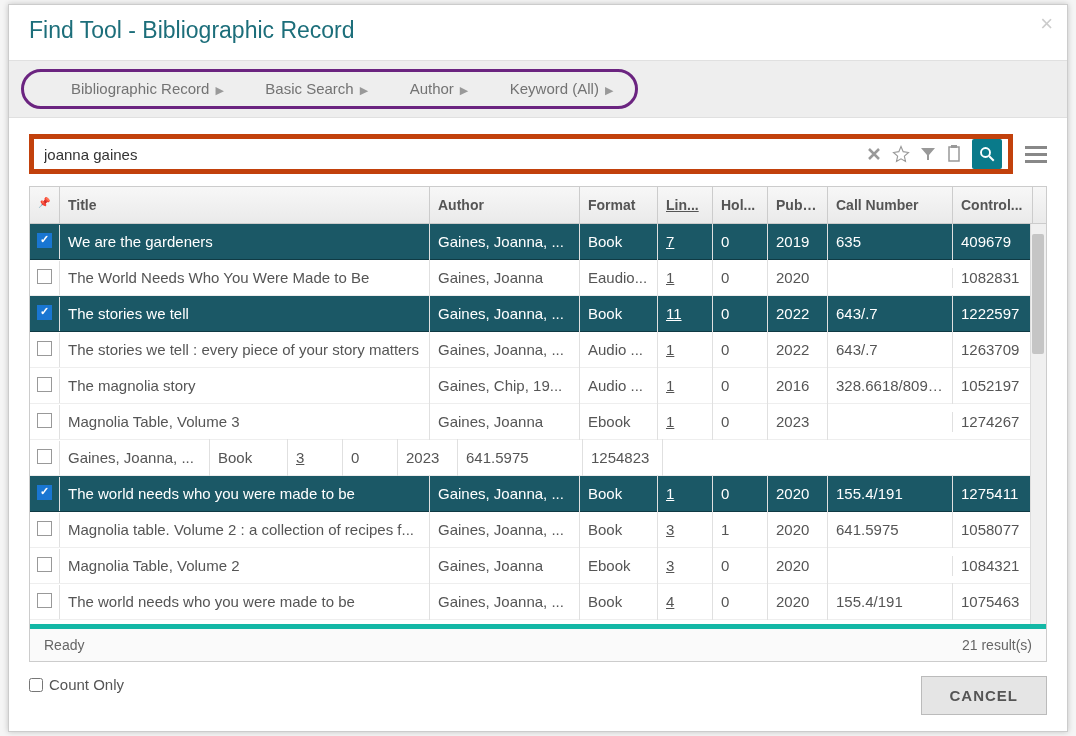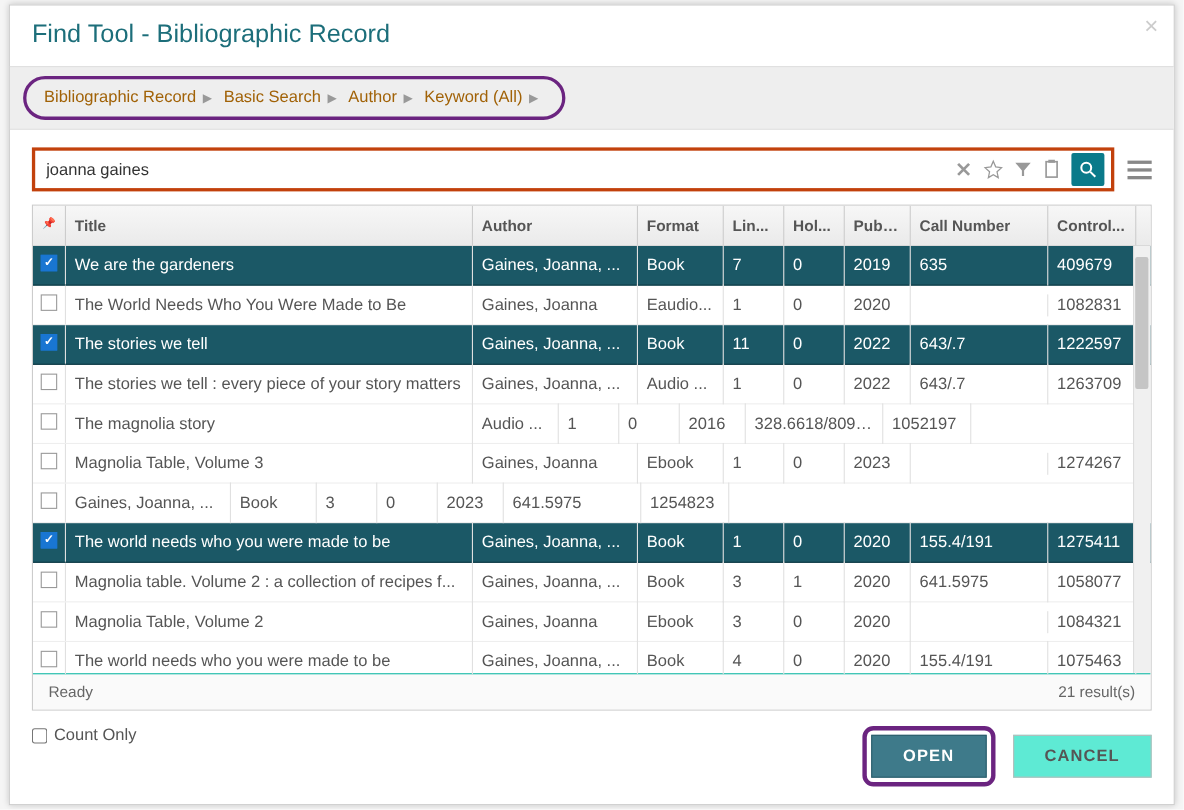--- a/index.html
+++ b/index.html
@@ -2,51 +2,51 @@
 <html><head>
 <meta charset="utf-8">
 <style>
 * { box-sizing: border-box; margin: 0; padding: 0; }
 body { font-family: Arial, Helvetica, sans-serif; background: #f5f5f5; width: 1076px; height: 736px; position: relative; }
 .dialog { width: 1060px; height: 728px; margin: 4px auto; background: #fff; border: 1px solid #ccc; box-shadow: 0 0 6px rgba(0,0,0,0.2); position: relative; display: flex; flex-direction: column; }
 .close-x { position: absolute; top: 6px; right: 14px; color: #ccc; font-size: 22px; cursor: pointer; }
 .title { color: #1c6e7a; font-size: 23px; font-weight: 400; padding: 12px 20px 16px; }
 .breadcrumb-bar { background: #eeeeee; border-top: 1px solid #e0e0e0; border-bottom: 1px solid #e0e0e0; padding: 8px 12px; }
 .breadcrumb-highlight { display: inline-block; border: 3px solid #6b2480; border-radius: 26px; padding: 8px 16px; }
-.crumb { color: #a16207; font-size: 15px; margin-right: 4px; cursor: pointer; }
+.crumb { color: #737373; font-size: 15px; margin-right: 4px; cursor: pointer; margin-left: 31px; }
 .chev { color: #999; font-size: 11px; margin: 0 6px 0 2px; }
 .search-row { display: flex; align-items: center; padding: 16px 20px 12px; gap: 12px; }
-.search-box { flex: 1; display: flex; align-items: center; border: 3px solid #c2410c; height: 40px; padding: 0 6px 0 10px; }
+.search-box { flex: 1; display: flex; align-items: center; border: 5px solid #c2410c; height: 40px; padding: 0 6px 0 10px; }
 .search-input { flex: 1; border: none; outline: none; font-size: 15px; color: #333; }
 .search-icons { display: flex; align-items: center; gap: 10px; }
 .ico { color: #999; cursor: pointer; display: inline-flex; align-items: center; justify-content: center; }
 .search-btn { background: #0a7a8a; width: 30px; height: 30px; display: inline-flex; align-items: center; justify-content: center; cursor: pointer; border-radius: 2px; }
 .search-btn svg { stroke: #fff; }
 .hamburger { display: flex; flex-direction: column; gap: 4px; cursor: pointer; }
 .hamburger span { width: 22px; height: 3px; background: #888; }
 .table-wrap { margin: 0 20px; border: 1px solid #ccc; flex: 1; display: flex; flex-direction: column; overflow: hidden; }
 .thead { display: flex; background: linear-gradient(#f7f7f7,#eaeaea); border-bottom: 1px solid #ccc; font-size: 14px; color: #555; font-weight: 600; }
 .th, .td { padding: 10px 8px; overflow: hidden; text-overflow: ellipsis; white-space: nowrap; border-right: 1px solid #e0e0e0; }
 .th { border-right: 1px solid #ccc; cursor: pointer; }
 .th:first-child { width: 30px; text-align: center; padding: 6px 4px; }
 .pin { font-size: 10px; color: #999; }
-.cw-title { width: 370px; } .cw-auth { width: 150px; } .cw-fmt { width: 78px; } .cw-lin { width: 55px; } .cw-hol { width: 55px; } .cw-pub { width: 60px; } .cw-call { width: 125px; } .cw-ctrl { width: 80px; }
+.cw-title { width: 370px; } .cw-auth { width: 150px; } .cw-fmt { width: 78px; } .cw-lin { width: 55px; text-decoration: underline; } .cw-hol { width: 55px; } .cw-pub { width: 60px; } .cw-call { width: 125px; } .cw-ctrl { width: 80px; }
 .tbody { flex: 1; overflow-y: auto; position: relative; }
 .tr { display: flex; border-bottom: 1px solid #eee; font-size: 15px; color: #555; height: 36px; align-items: center; }
 .tr.sel { background: #1b5866; color: #fff; border-bottom: 1px solid #0f3a44; }
 .tr .td:first-child { width: 30px; text-align: center; padding: 8px 4px; }
 .ck { width: 15px; height: 15px; border: 1px solid #999; display: inline-block; background: #fff; position: relative; }
 .ck.on { background: #1976d2; border-color: #1976d2; }
 .ck.on::after { content: "✓"; color: #fff; font-size: 11px; position: absolute; top: -1px; left: 2px; font-weight: bold; }
-.status-bar { display: flex; justify-content: space-between; padding: 8px 14px; font-size: 14px; color: #666; border-top: 1px solid #14b8a6; background: #fafafa; }
+.status-bar { display: flex; justify-content: space-between; padding: 8px 14px; font-size: 14px; color: #666; border-top: 5px solid #14b8a6; background: #fafafa; }
 .footer { display: flex; justify-content: space-between; align-items: flex-start; padding: 14px 20px 16px; gap: 24px; }
 .count-only { display: flex; gap: 6px; align-items: center; font-size: 15px; color: #555; }
 .count-only input { width: 14px; height: 14px; }
 .buttons { display: flex; gap: 16px; align-items: center; }
-.btn { font-size: 15px; font-weight: 600; letter-spacing: 1px; padding: 10px 28px; cursor: pointer; border: 1px solid #bbb; background: #5eead4; color: #555; }
+.btn { font-size: 15px; font-weight: 600; letter-spacing: 1px; padding: 10px 28px; cursor: pointer; border: 1px solid #bbb; background: #e5e5e5; color: #555; }
 .btn-wrap-highlight { border: 4px solid #6b2480; border-radius: 10px; padding: 4px; }
 .btn.primary { background: #3e7a8a; color: #fff; border: 1px solid #2c5e6b; }
 .scroll-hint { position: absolute; right: 0; top: 0; width: 16px; height: 100%; background: #f0f0f0; border-left: 1px solid #ddd; }
 .scroll-thumb { position: absolute; right: 2px; top: 10px; width: 12px; height: 120px; background: #c5c5c5; border-radius: 2px; }
 </style>
 </head>
 <body>
 
 <div class="dialog">
   <span class="close-x">×</span>
@@ -154,20 +154,21 @@
           <div class="td cw-fmt">Audio ...</div>
           <div class="td cw-lin">1</div>
           <div class="td cw-hol">0</div>
           <div class="td cw-pub">2022</div>
           <div class="td cw-call">643/.7</div>
           <div class="td cw-ctrl">1263709</div>
         </div>
         <div class="tr">
           <div class="td"><span class="ck"></span></div>
           <div class="td cw-title">The magnolia story</div>
+          <div class="td cw-auth">Gaines, Chip, 19...</div>
           <div class="td cw-fmt">Audio ...</div>
           <div class="td cw-lin">1</div>
           <div class="td cw-hol">0</div>
           <div class="td cw-pub">2016</div>
           <div class="td cw-call">328.6618/80922</div>
           <div class="td cw-ctrl">1052197</div>
         </div>
         <div class="tr">
           <div class="td"><span class="ck"></span></div>
           <div class="td cw-title">Magnolia Table, Volume 3</div>
@@ -242,19 +243,16 @@
       <span>21 result(s)</span>
     </div>
   </div>
 
   <div class="footer">
     <label class="count-only">
       <input type="checkbox" style="">
       <span>Count Only</span>
     </label>
     <div class="buttons">
-      <span class="btn-wrap-highlight">
-        <button class="btn primary">OPEN</button>
-      </span>
       <button class="btn">CANCEL</button>
     </div>
   </div>
 </div>
 
 </body></html>

